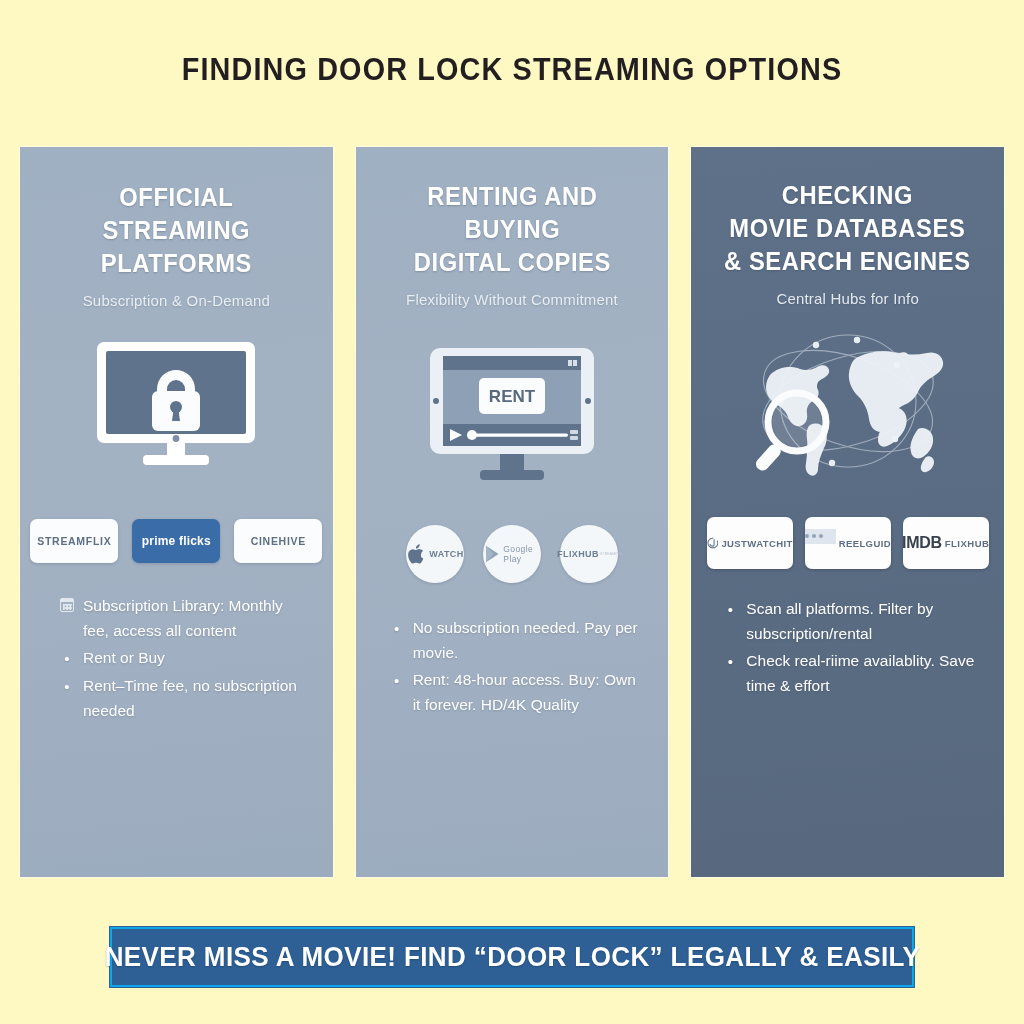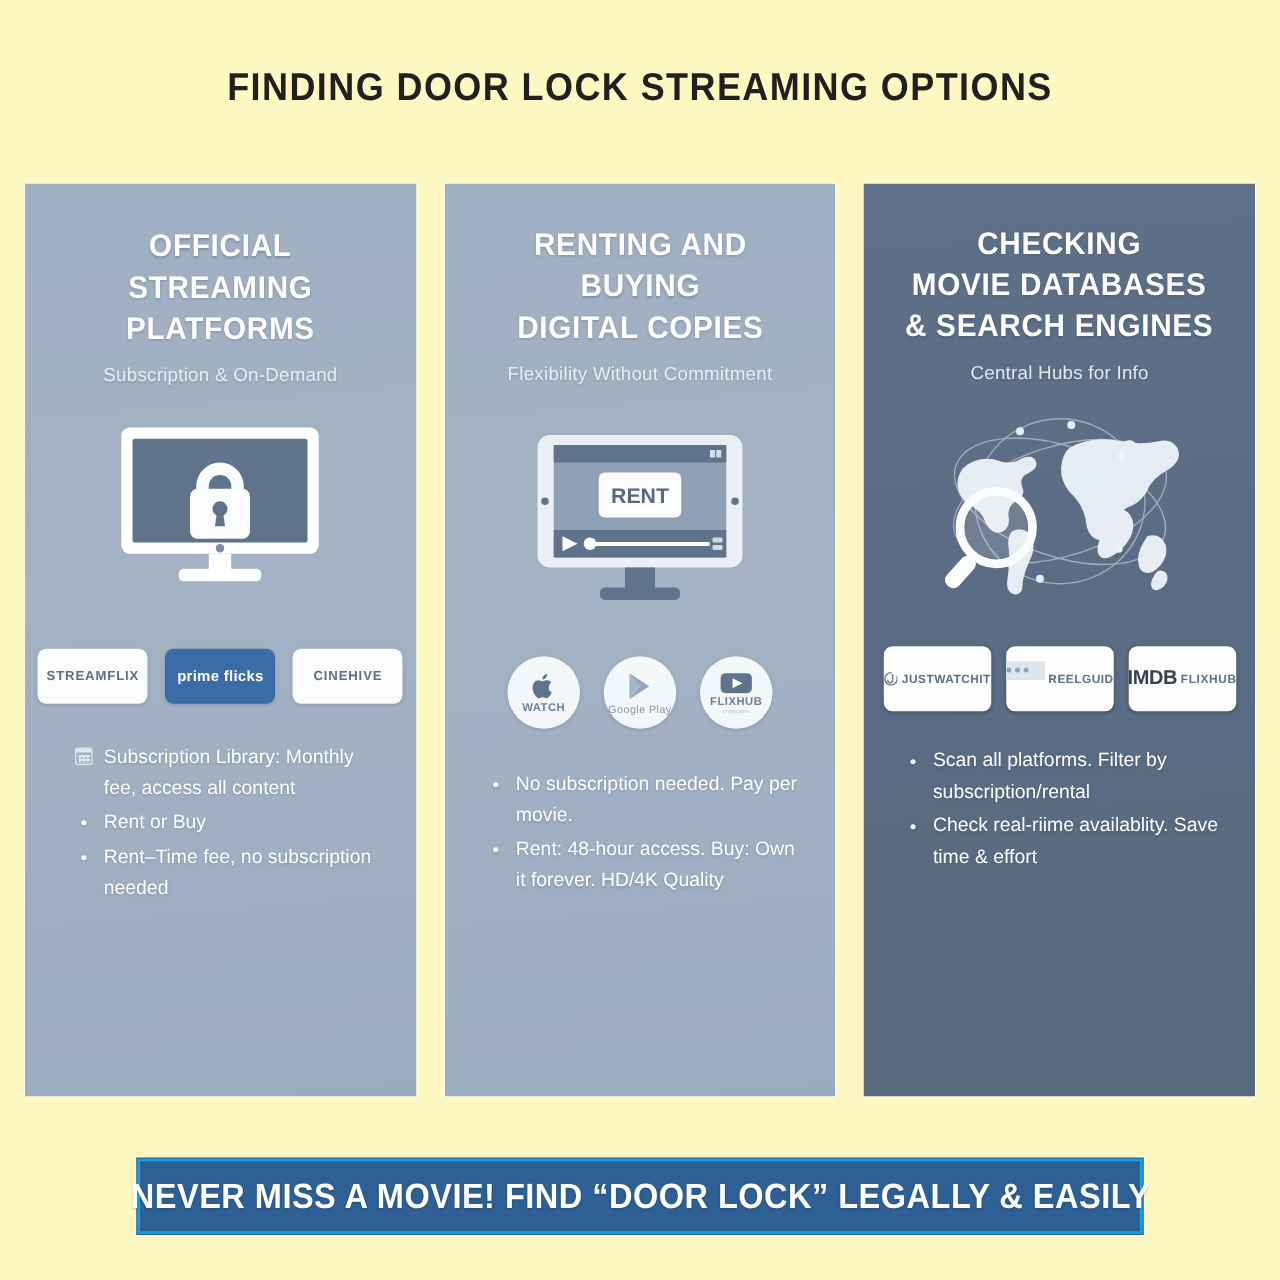--- a/index.html
+++ b/index.html
@@ -115,21 +115,21 @@
     color: #ffffff;
     font-weight: 700;
     font-size: 12px;
     letter-spacing: 0.2px;
     text-transform: none;
   }
   .badge-circle {
     width: 58px; height: 58px;
     border-radius: 50%;
     background: #f4f7fa;
-    display: flex; flex-direction: column;
+    display: flex; flex-direction: row;
     align-items: center; justify-content: center;
     box-shadow: 0 1px 3px rgba(40,55,75,0.2);
     gap: 1px;
   }
   .badge-circle .cap {
     font-size: 9px; font-weight: 700; color: #6d7f94; letter-spacing: 0.4px;
   }
   .badge-circle .cap.thin { font-weight: 400; font-size: 8.5px; color: #8795a8; }
   .badge-circle .micro { font-size: 3.4px; color: #b4c0ce; letter-spacing: 0.2px; }
 

